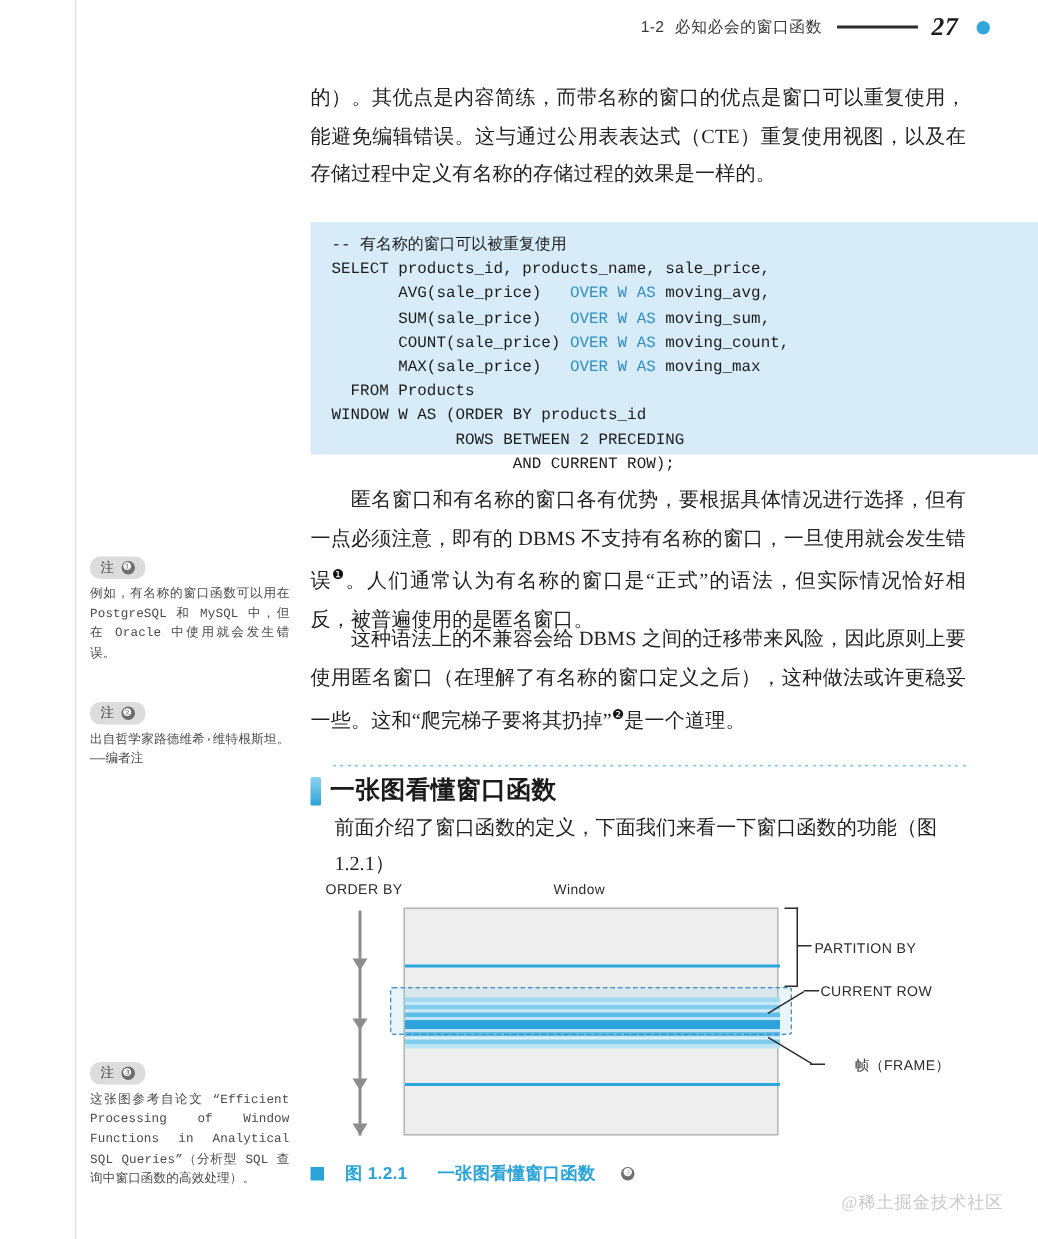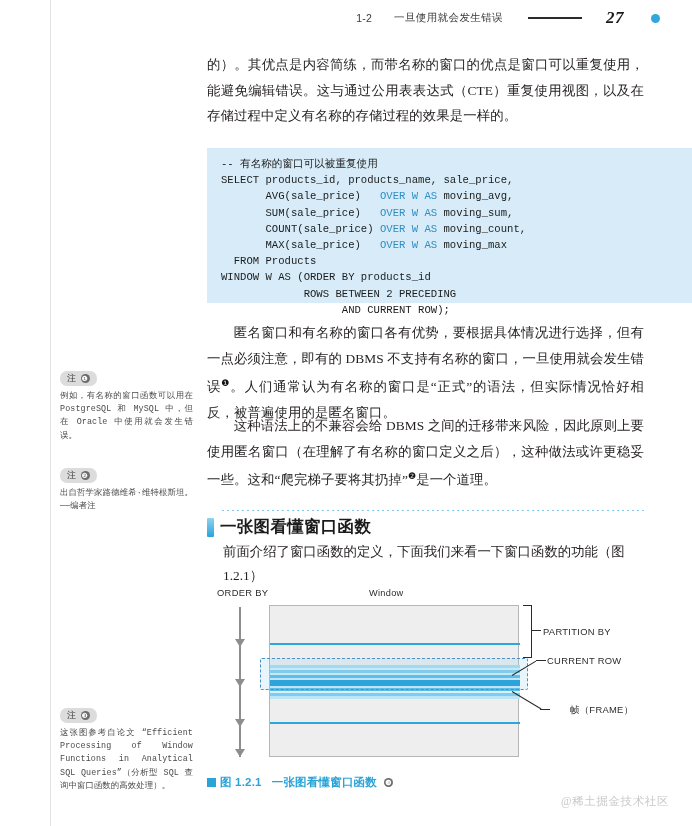--- a/index.html
+++ b/index.html
@@ -18,21 +18,21 @@
     position:absolute;left:50px;top:0;width:1px;height:826px;
     background:#e3e3e3;
   }
 
   
   .runhead{
     position:absolute;left:0;top:8px;width:692px;height:26px;
   }
   .runhead-inner{
     position:absolute;right:32px;top:0;
-    display:flex;align-items:center;gap:22px;
+    display:flex;align-items:center;gap:7px;
     font-family:"Liberation Sans", sans-serif;
   }
   .rh-sec{font-size:10.5px;color:#3a3a3a;letter-spacing:.2px;}
   .rh-title{font-size:10.5px;color:#3a3a3a;letter-spacing:.4px;}
   .rh-dash{
     display:inline-block;width:54px;height:1.6px;background:#2b2b2b;
     margin:0 2px 0 3px;
   }
   .rh-page{
     font-family:"Liberation Serif", serif;
@@ -173,21 +173,21 @@
   .lbl{
     position:absolute;
     font-family:"Liberation Sans", sans-serif;
     font-size:9.4px;color:#2b2b2b;letter-spacing:.3px;white-space:nowrap;
   }
   .leader{position:absolute;background:#2b2b2b;height:1.2px;transform-origin:left center;}
 
   
   .caption{
     position:absolute;left:207px;top:775px;
-    display:flex;align-items:center;gap:4px;
+    display:flex;align-items:center;gap:14px;
     font-family:"Liberation Sans", sans-serif;
     font-size:11.5px;color:#2aa3d8;font-weight:bold;letter-spacing:.2px;
   }
   .cap-sq{width:9px;height:9px;background:#2aa3d8;display:inline-block;}
   .cap-sup{
     display:inline-block;width:9px;height:9px;line-height:9px;text-align:center;
     border-radius:50%;background:#6d6d6d;color:#fff;font-size:7px;
     vertical-align:super;margin-left:3px;
   }
 
@@ -201,21 +201,21 @@
 </head>
 <body>
 
 <div class="page">
 
   <div class="gutter-rule"></div>
 
   <div class="runhead">
     <div class="runhead-inner">
       <span class="rh-sec">1-2</span>
-      <span class="rh-title">一旦使用就会发生错误</span>
+      <span class="rh-title">必知必会的窗口函数</span>
       <span class="rh-dash"></span>
       <span class="rh-page">27</span>
       <span class="rh-dot"></span>
     </div>
   </div>
 
   <div class="main">
     <p class="body">的）。其优点是内容简练，而带名称的窗口的优点是窗口可以重复使用，能避免编辑错误。这与通过公用表表达式（CTE）重复使用视图，以及在存储过程中定义有名称的存储过程的效果是一样的。</p>
   </div>
 

